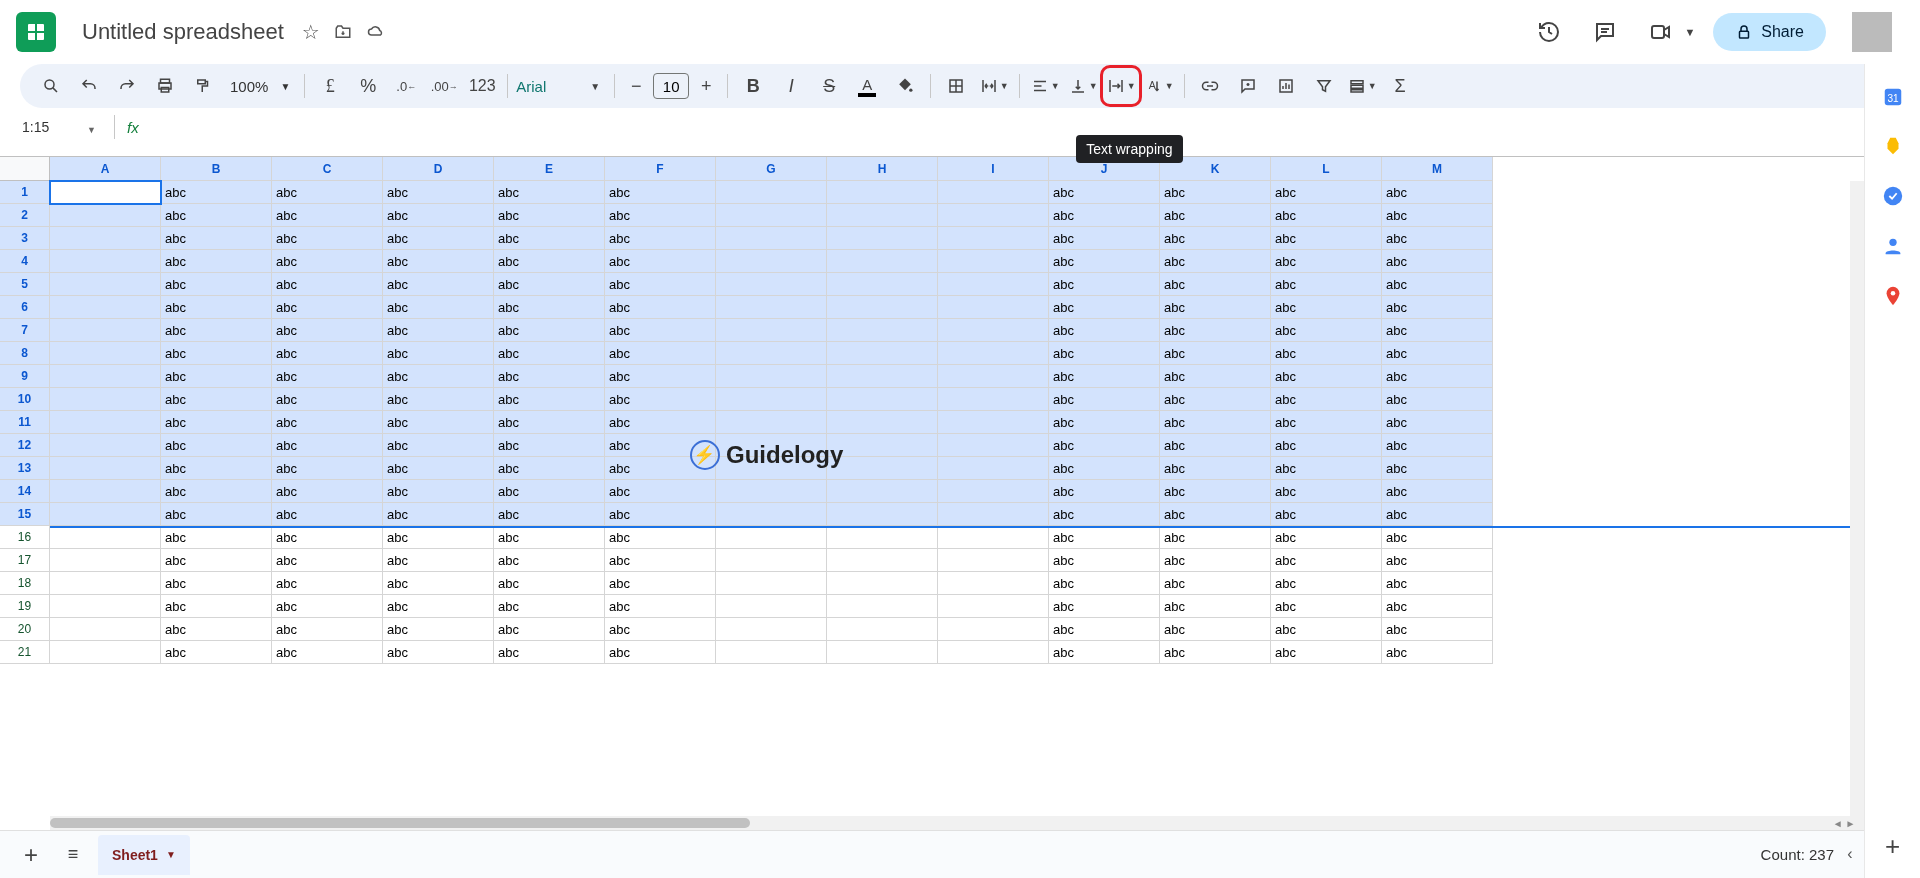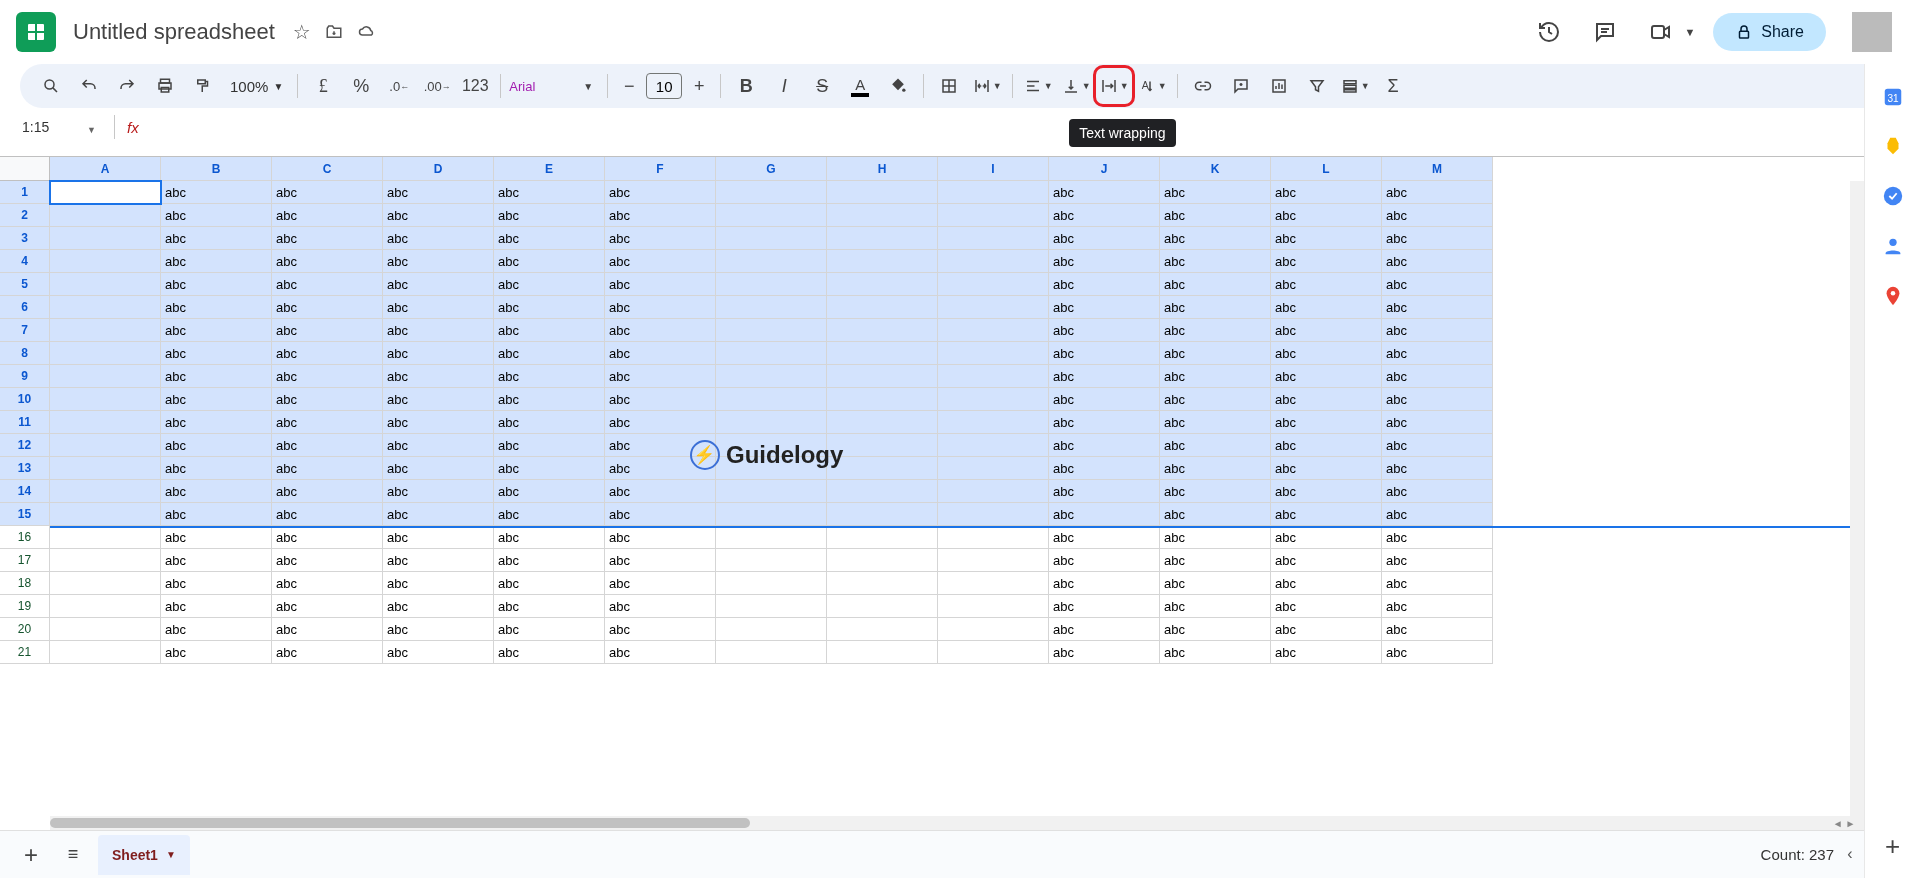--- a/index.html
+++ b/index.html
@@ -1,45 +1,45 @@
 <!DOCTYPE html>
 <html><head>
 <meta charset="utf-8">
 <style>
 * { margin:0; padding:0; box-sizing:border-box; font-family:Arial,sans-serif; }
 body { background:#fff; overflow:hidden; width:1920px; height:878px; position:relative; }
 
 .titlebar { height:64px; display:flex; align-items:center; padding:8px 16px; gap:8px; }
 .app-icon { width:40px; height:40px; background:#0f9d58; border-radius:6px; display:flex; align-items:center; justify-content:center; }
 .app-icon svg { width:24px; height:24px; }
-.title-area { display:flex; flex-direction:column; gap:2px; margin-left:3px; }
+.title-area { display:flex; flex-direction:column; gap:2px; margin-left:12px; }
 .doc-title { font-size:22px; color:#444; padding:2px 6px; }
 .title-icons { display:flex; gap:14px; margin-left:12px; align-items:center; color:#555; }
 .title-icons span { font-size:20px; }
 .menus { display:flex; gap:2px; margin-top:2px; }
 .menus .mi { padding:4px 8px; font-size:15px; color:#333; border-radius:4px; cursor:pointer; }
 .right-actions { margin-left:auto; display:flex; align-items:center; gap:18px; padding-right:12px; }
 .icon-btn { width:38px; height:38px; display:flex; align-items:center; justify-content:center; color:#444; border-radius:50%; cursor:pointer; }
 .meet-btn { display:flex; align-items:center; gap:4px; }
 .share-btn { background:#c2e7ff; border-radius:32px; padding:10px 22px; display:flex; align-items:center; gap:8px; font-size:16px; color:#001d35; cursor:pointer; }
 .avatar { width:40px; height:40px; background:#bbb; margin-left:8px; }
 
 .toolbar { height:44px; margin:0 20px 0 20px; background:#edf2fa; border-radius:26px; display:flex; align-items:center; padding:0 14px; gap:4px; position:relative; }
 .tbtn { width:34px; height:34px; display:flex; align-items:center; justify-content:center; color:#444; border-radius:6px; cursor:pointer; font-size:18px; position:relative; }
 .tbtn.small { width:26px; }
 .tsep { width:1px; height:24px; background:#c7c7c7; margin:0 4px; }
-.zoom { font-size:15px; color:#333; padding:0 6px; display:flex; align-items:center; gap:5px;justify-content:flex-end; }
-.fontname { font-size:13px; color:#a21caf; min-width:70px; }
+.zoom { font-size:15px; color:#333; padding:0 6px; display:flex; align-items:center; gap:12px;justify-content:flex-end; }
+.fontname { font-size:15px; color:#0f766e; min-width:70px; }
 .fontsize-box { width:36px; height:26px; border:1px solid #747775; border-radius:4px; display:flex; align-items:center; justify-content:center; font-size:15px; }
 .highlight-ring { position:absolute; border:3px solid #e8202a; border-radius:10px; pointer-events:none; }
-.tooltip { position:absolute; background:#202124; color:#fff; font-size:14px; padding:6px 10px; border-radius:4px; top:50px; white-space:nowrap; z-index:100; }
+.tooltip { position:absolute; background:#202124; color:#fff; font-size:14px; padding:6px 10px; border-radius:4px; top:66px; white-space:nowrap; z-index:100; }
 
 .namebox-row { height:30px; display:flex; align-items:center; padding:0 16px; gap:8px; margin-top:4px; }
 .namebox { font-size:14px; color:#333; width:86px; display:flex; align-items:flex-end; justify-content:space-between; padding:0 6px; }
-.fx-icon { font-style:italic; color:#b91c1c; font-size:15px; }
+.fx-icon { font-style:italic; color:#15803d; font-size:15px; }
 
 .sheet-area { position:absolute; top:156px; left:0; right:56px; bottom:48px; border-top:1px solid #c0c0c0; }
 .grid { display:grid; grid-template-columns:50px repeat(13,111px); font-size:13px; }
 .colhdr,.rowhdr,.cell { border-right:1px solid #d5d5d5; border-bottom:1px solid #d5d5d5; height:23px; display:flex; align-items:center; }
 .colhdr { justify-content:center; background:#fff; color:#555; font-size:12px; height:24px; }
 .rowhdr { justify-content:center; background:#fff; color:#14532d; font-size:12px; }
 .rowhdr.sel,.colhdr.sel { background:#d3e3fd; color:#0b57d0; font-weight:600; }
 .cell { padding:0 4px; background:#fff; }
 .cell.sel { background:#d3e3fd; }
 .cell.active { outline:2px solid #1a73e8; outline-offset:-1px; z-index:2; background:#fff; }

